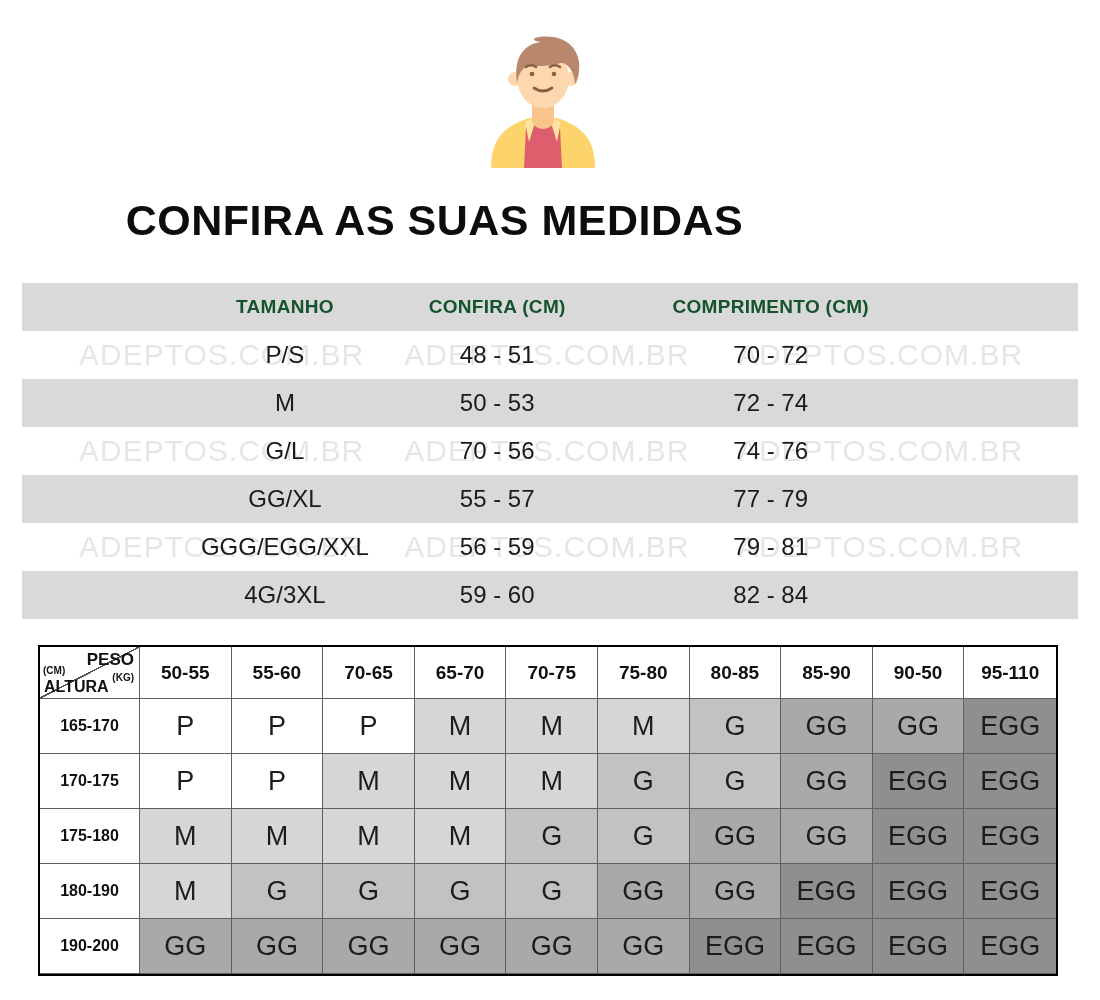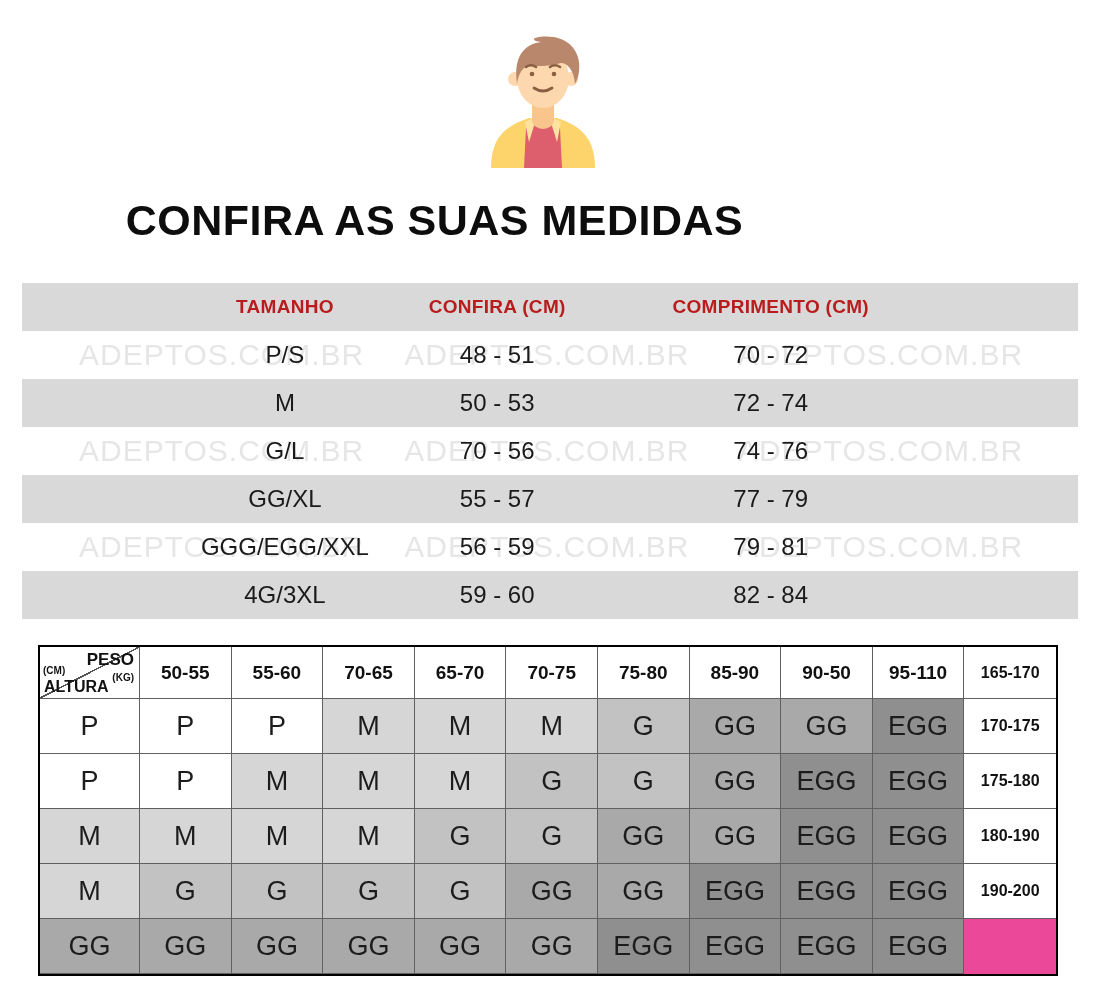--- a/index.html
+++ b/index.html
@@ -18,21 +18,21 @@
   }
 
   
   .t1{position:absolute;left:22px;top:283px;width:1056px;}
   .t1-row{position:relative;height:48px;}
   .t1-row.gray{background:#d9d9d9;}
   .t1-cell{
     position:absolute;top:50%;transform:translate(-50%,-50%);
     white-space:nowrap;z-index:2;
   }
-  .t1-h{font-size:19px;font-weight:700;letter-spacing:.3px;color:#b91c1c;}
+  .t1-h{font-size:19px;font-weight:700;letter-spacing:.3px;color:#14532d;}
   .t1-v{font-size:24px;font-weight:400;color:#1a1a1a;}
   .c1{left:24.9%;} .c2{left:45%;} .c3{left:70.9%;}
   .wm{
     position:absolute;top:50%;transform:translate(-50%,-50%);
     color:#e6e6e6;font-size:30px;letter-spacing:1px;white-space:nowrap;z-index:1;
   }
   .wm1{left:18.9%;} .wm2{left:49.7%;} .wm3{left:81.3%;}
 
   
   .t2{
@@ -153,20 +153,21 @@
     <span class="kg">(KG)</span>
     <span class="cm">(CM)</span>
     <span class="altura">ALTURA</span>
   </div>
   <div class="t2-h">50-55</div>
   <div class="t2-h">55-60</div>
   <div class="t2-h">70-65</div>
   <div class="t2-h">65-70</div>
   <div class="t2-h">70-75</div>
   <div class="t2-h">75-80</div>
+  <div class="t2-h">80-85</div>
   <div class="t2-h">85-90</div>
   <div class="t2-h">90-50</div>
   <div class="t2-h">95-110</div>
 
   <div class="t2-r">165-170</div>
   <div class="mcell" style="background: rgb(255, 255, 255);">P</div>
   <div class="mcell" style="background: rgb(255, 255, 255);">P</div>
   <div class="mcell" style="background: rgb(255, 255, 255);">P</div>
   <div class="mcell" style="background: rgb(214, 214, 214);">M</div>
   <div class="mcell" style="background: rgb(214, 214, 214);">M</div>

